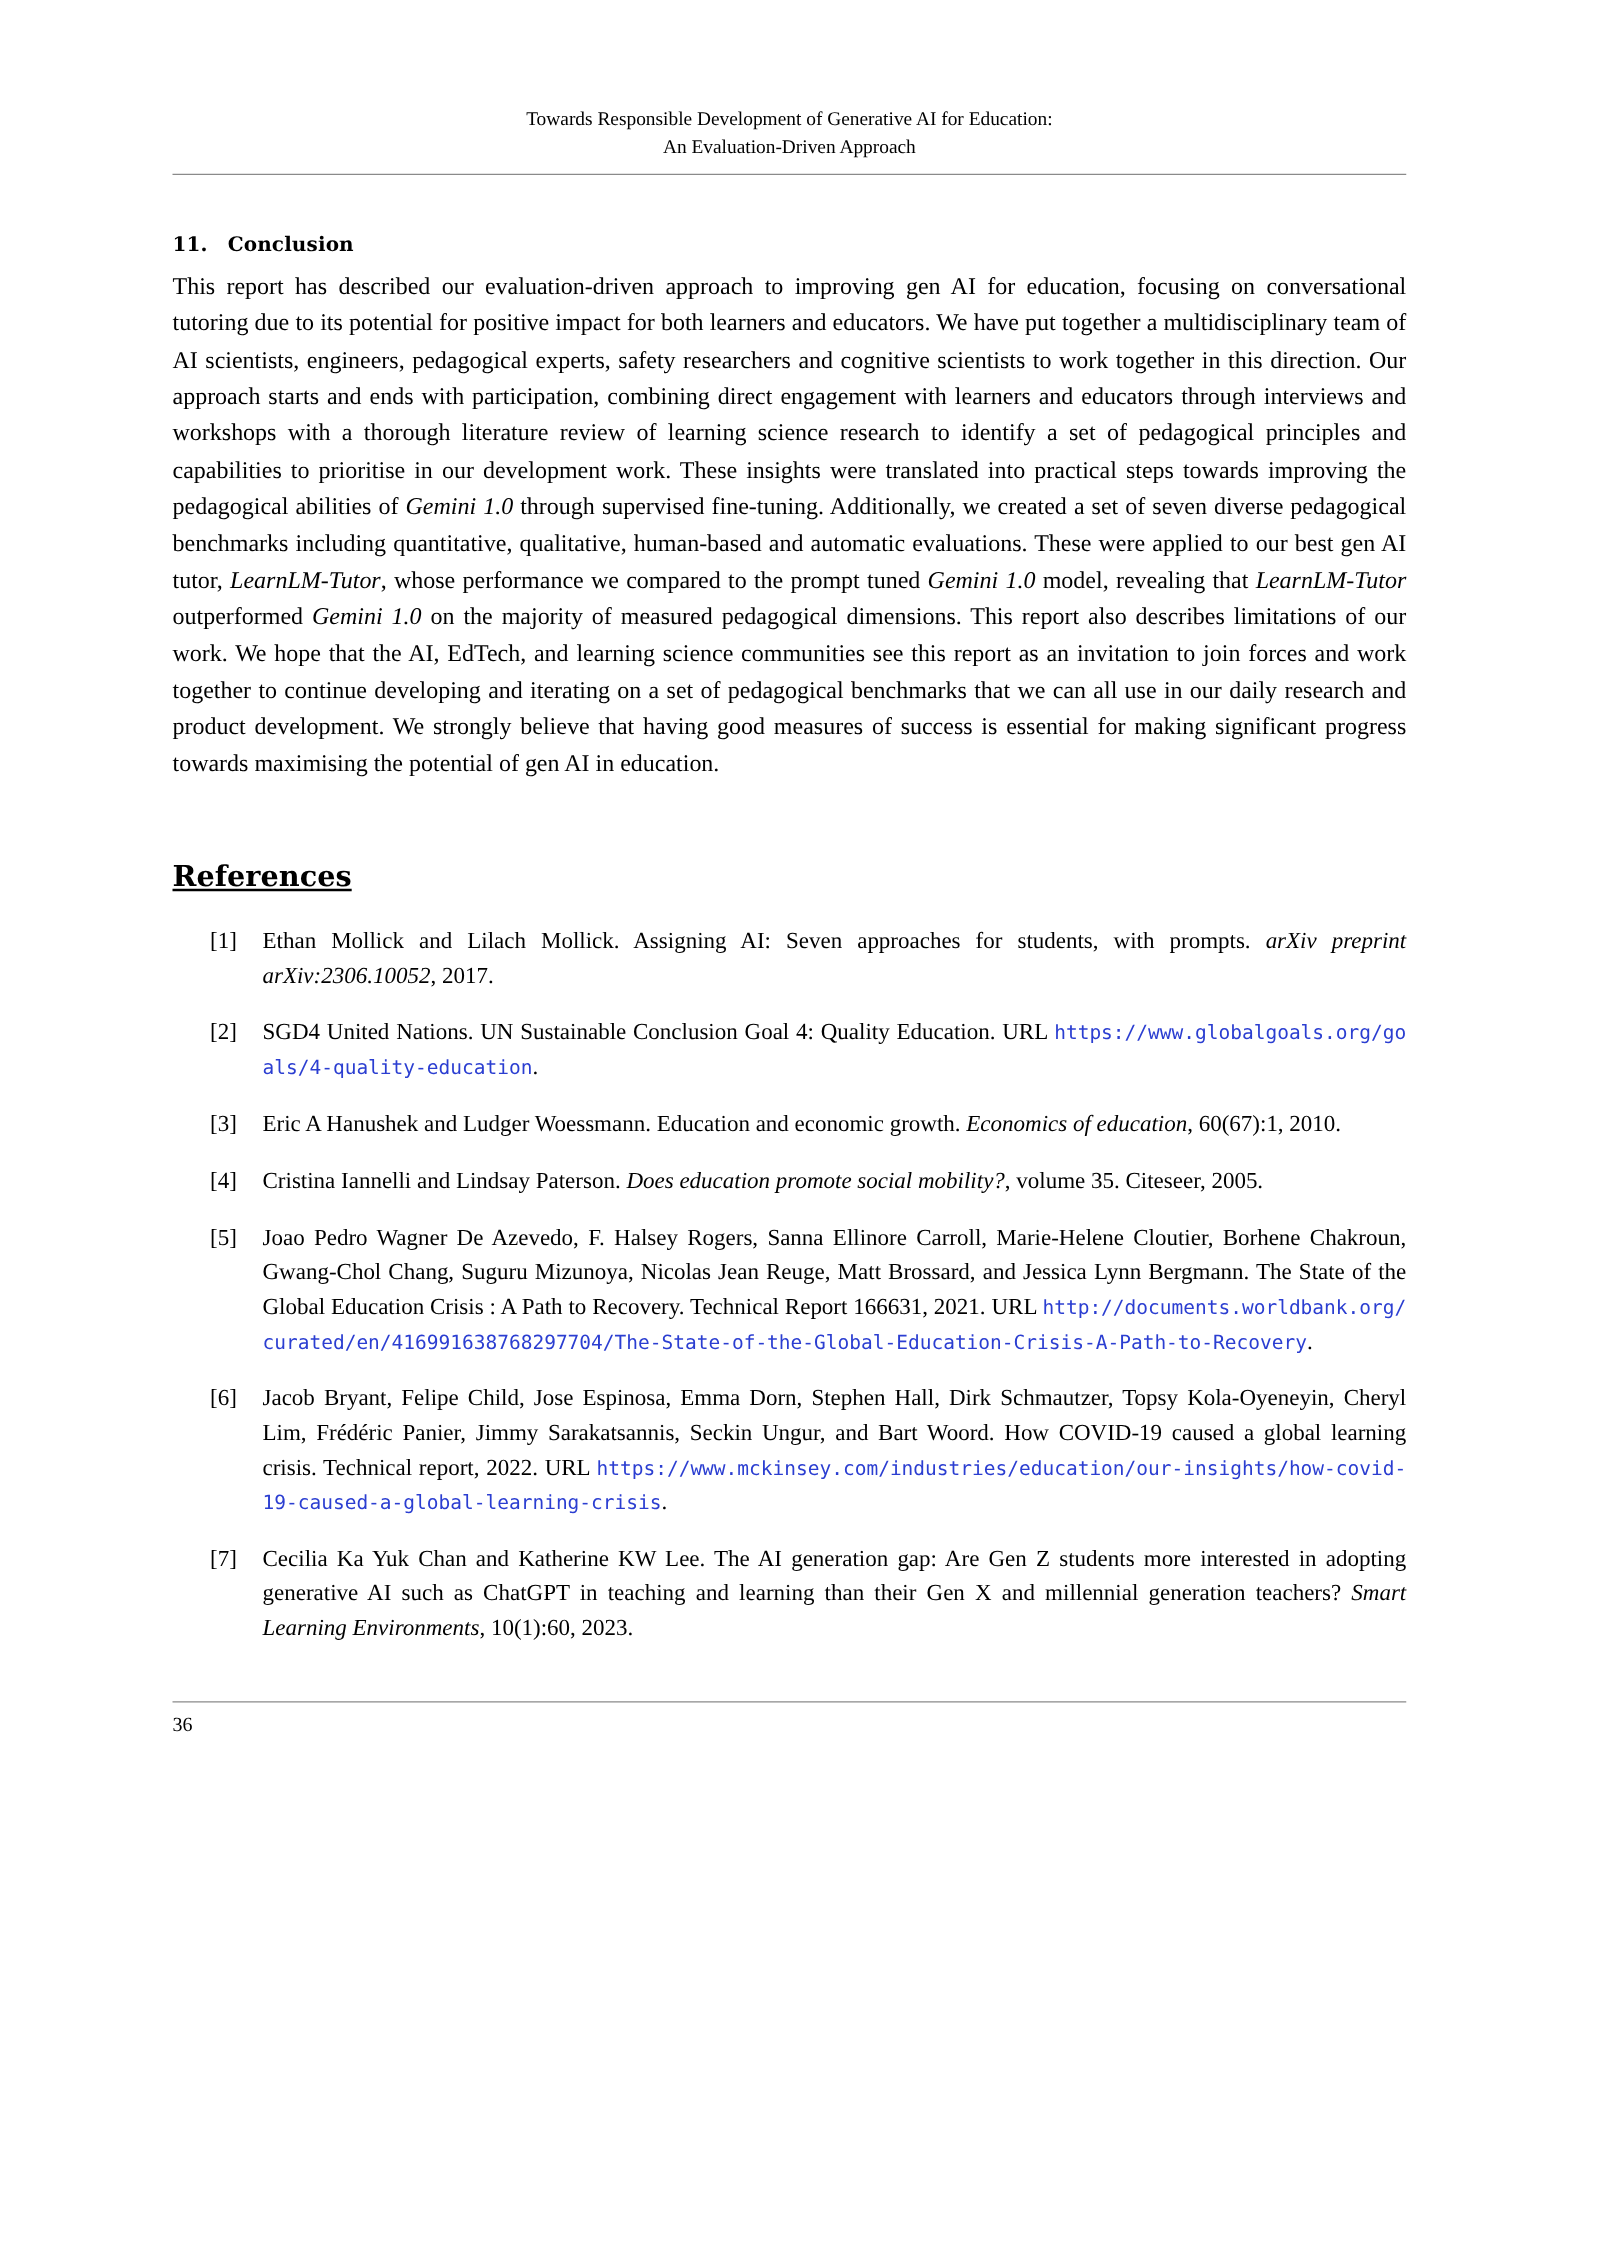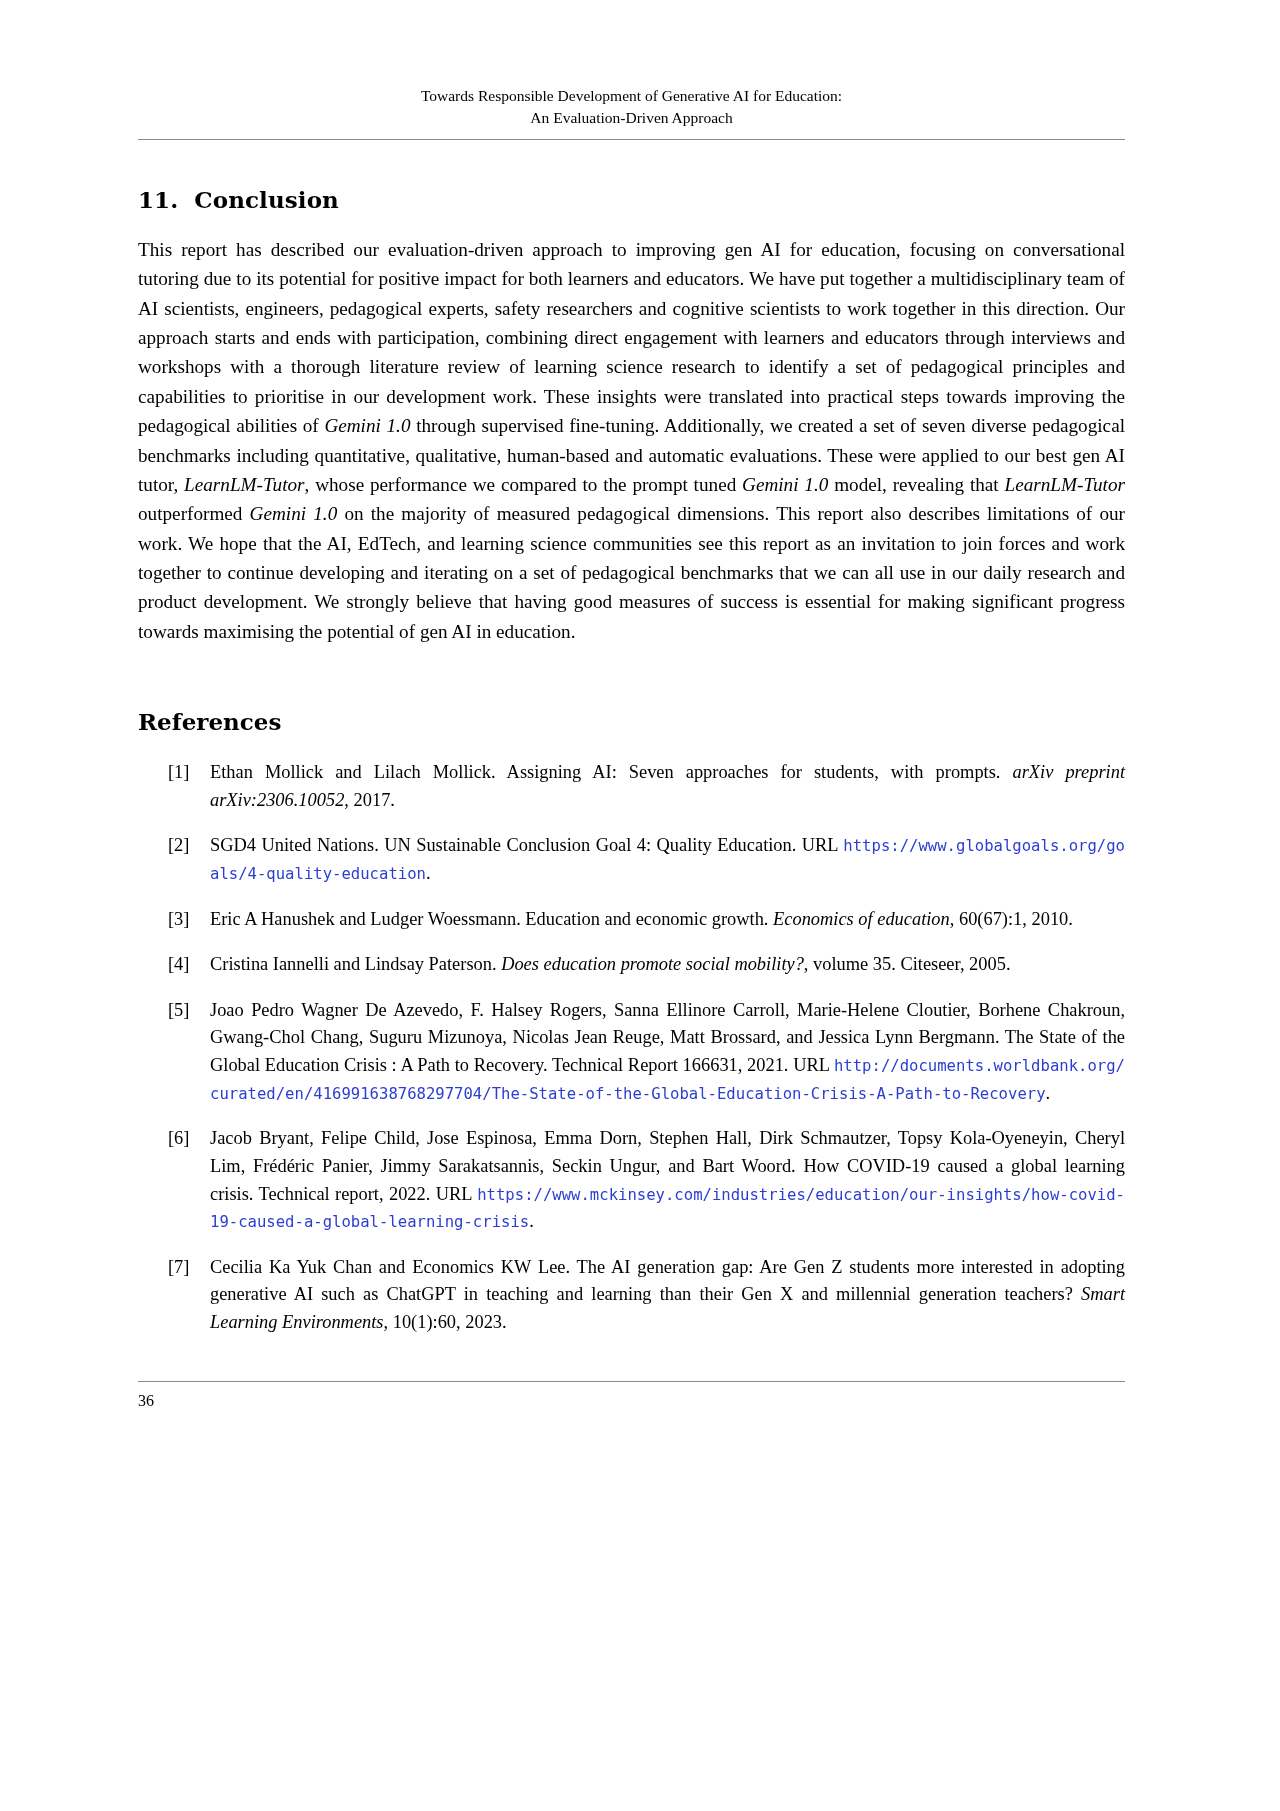--- a/index.html
+++ b/index.html
@@ -30,30 +30,31 @@
   .runhead div { white-space: nowrap; }
   .header-rule {
     border: none;
     border-top: 1px solid #8a8a8a;
     margin: 9px 0 0 0;
   }
   
   h2.section {
     font-family: "DejaVu Serif", serif;
     font-weight: bold;
-    font-size: 23px;
-    margin: 46px 0 22px 0;
+    font-size: 16px;
+    margin: 46px 0 10px 0;
     letter-spacing: 0.1px;
   }
   h2.section .num { margin-right: 16px; }
   h2.refs {
     font-family: "DejaVu Serif", serif;
     font-weight: bold;
     font-size: 23px;
     margin: 62px 0 24px 0;
+    text-decoration: underline;
   }
   
   p.body {
     font-size: 19.2px;
     line-height: 1.53;
     text-align: justify;
     margin: 0;
     hyphens: auto;
   }
   p.body i { }
@@ -147,21 +148,21 @@
       <span class="content"><span>Joao Pedro Wagner De Azevedo, F. Halsey Rogers, Sanna Ellinore Carroll, Marie-Helene Cloutier, Borhene Chakroun, Gwang-Chol Chang, Suguru Mizunoya, Nicolas Jean Reuge, Matt Brossard, and Jessica Lynn Bergmann. The State of the Global Education Crisis : A Path to Recovery. Technical Report 166631, 2021. URL </span><a class="url" href="#">http://documents.worldbank.org/curated/en/416991638768297704/The-State-of-the-Global-Education-Crisis-A-Path-to-Recovery</a><span>.</span></span>
     </li>
 
     <li class="ref ref-wide">
       <span class="label">[6]</span>
       <span class="content"><span>Jacob Bryant, Felipe Child, Jose Espinosa, Emma Dorn, Stephen Hall, Dirk Schmautzer, Topsy Kola-Oyeneyin, Cheryl Lim, Frédéric Panier, Jimmy Sarakatsannis, Seckin Ungur, and Bart Woord. How COVID-19 caused a global learning crisis. Technical report, 2022. URL </span><a class="url" href="#">https://www.mckinsey.com/industries/education/our-insights/how-covid-19-caused-a-global-learning-crisis</a><span>.</span></span>
     </li>
 
     <li class="ref">
       <span class="label">[7]</span>
-      <span class="content"><span>Cecilia Ka Yuk Chan and Economics KW Lee. The AI generation gap: Are Gen Z students more interested in adopting generative AI such as ChatGPT in teaching and learning than their Gen X and millennial generation teachers? </span><i>Smart Learning Environments</i><span>, 10(1):60, 2023.</span></span>
+      <span class="content"><span>Cecilia Ka Yuk Chan and Katherine KW Lee. The AI generation gap: Are Gen Z students more interested in adopting generative AI such as ChatGPT in teaching and learning than their Gen X and millennial generation teachers? </span><i>Smart Learning Environments</i><span>, 10(1):60, 2023.</span></span>
     </li>
 
   </ol>
 
   <hr class="footer-rule">
   <div class="pagenum">36</div>
 
 </div>
 
 </body></html>

